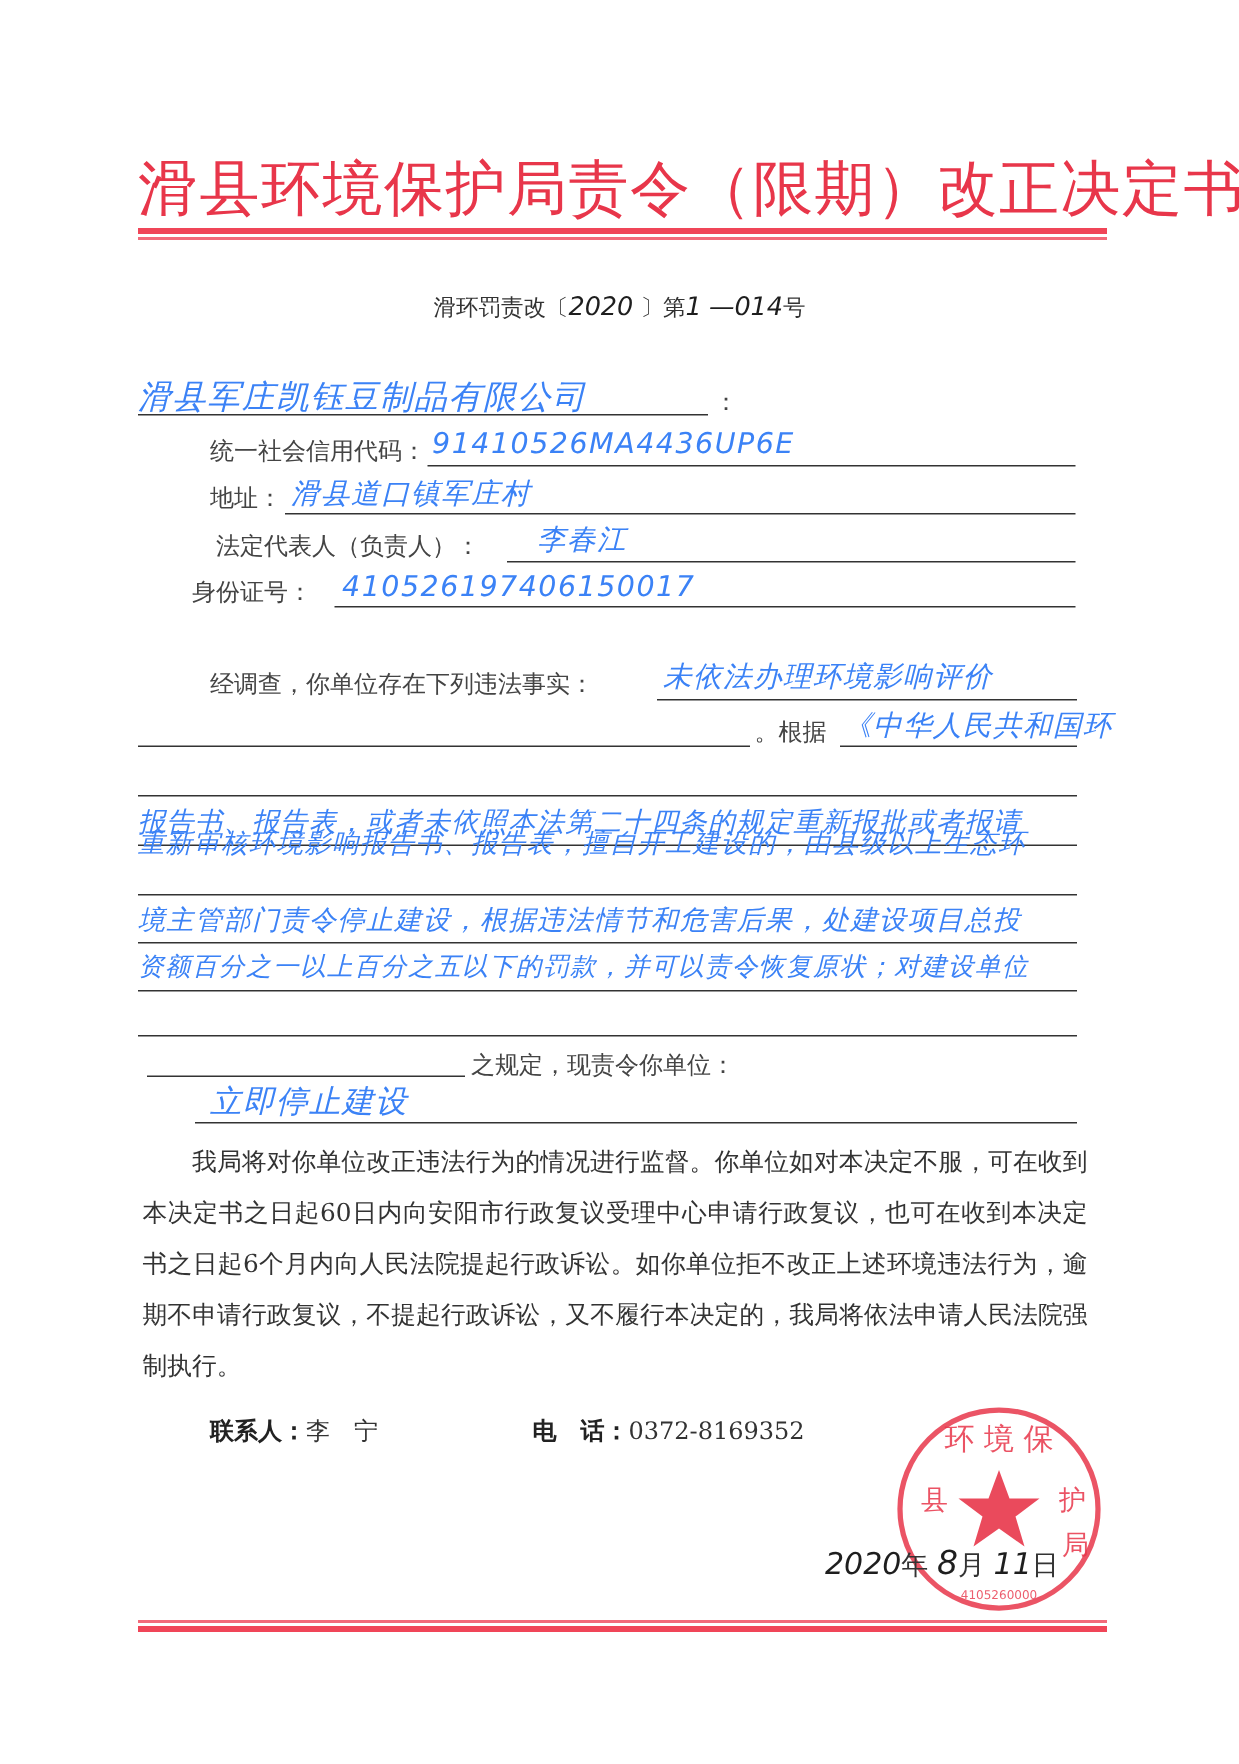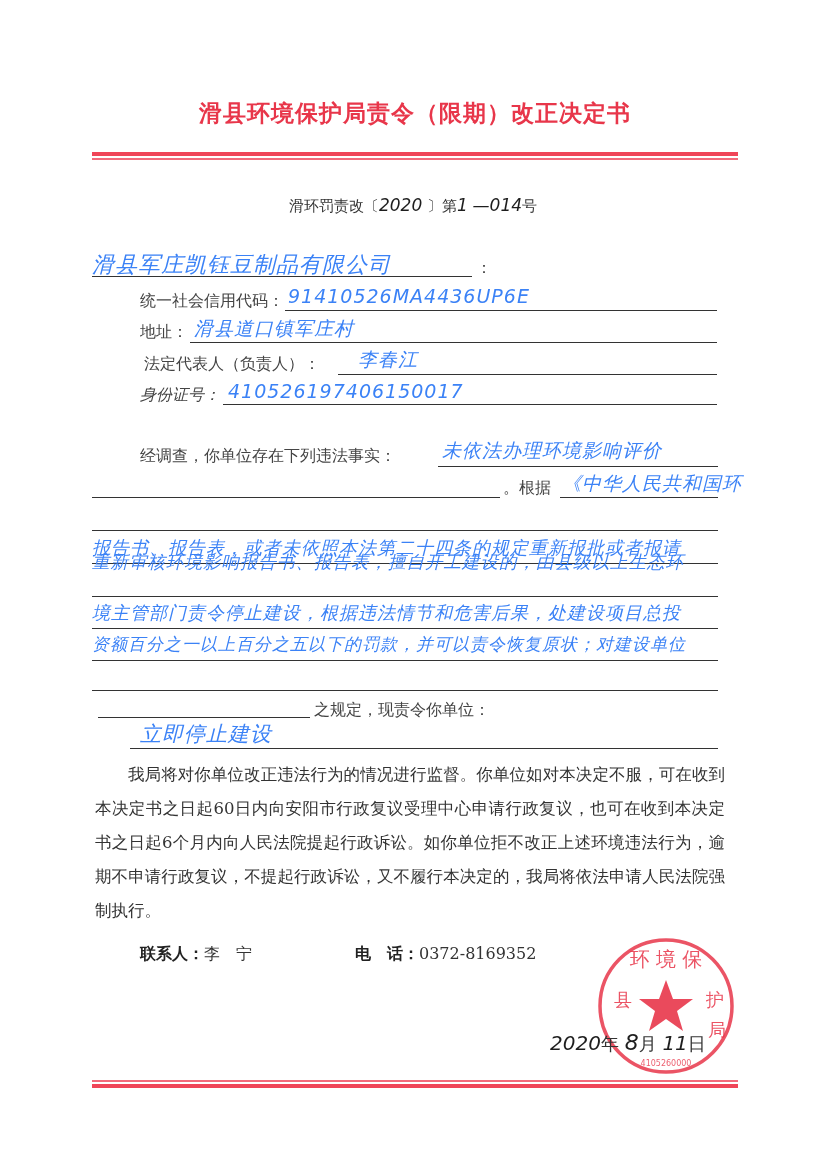--- a/index.html
+++ b/index.html
@@ -1,21 +1,21 @@
 <!DOCTYPE html>
 <html><head>
 <meta charset="utf-8">
 <style>
   html, body { margin: 0; padding: 0; background: #ffffff; }
   body { width: 826px; height: 1176px; position: relative; overflow: hidden;
          font-family: "DejaVu Serif", "Liberation Serif", serif; color: #333; }
   .page { position: absolute; left: 0; top: 0; width: 826px; height: 1176px; }
 
   .title { position: absolute; left: 92px; top: 98px; width: 646px; text-align: center;
-           font-family: "DejaVu Serif", serif; font-weight: bold; font-size: 23px;
+           font-family: "DejaVu Serif", serif; font-weight: normal; font-size: 40px;
            color: #e8364a; letter-spacing: 1px; white-space: nowrap; }
   .redline { position: absolute; left: 92px; width: 646px; }
   .redline .thick { height: 4px; background: #f04558; }
   .redline .gap { height: 2px; background: #fff; }
   .redline .thin { height: 1.5px; background: #f26a7a; }
 
   .docno { position: absolute; top: 195px; left: 0; width: 826px; text-align: center;
            font-size: 15px; color: #333; }
   .hw { font-family: "DejaVu Sans", sans-serif; font-style: italic; color: #1e1e1e; }
   .docno .hw { font-size: 17px; }
@@ -57,21 +57,21 @@
   <div class="hwtext" style="left:288px; top:285px;">91410526MA4436UP6E</div>
 
   <div class="label" style="left:140px; top:322px;">地址：</div>
   <div class="uline" style="left:190px; top:342px; width:527px;"></div>
   <div class="hwtext" style="left:194px; top:316px;">滑县道口镇军庄村</div>
 
   <div class="label" style="left:144px; top:354px;">法定代表人（负责人）：</div>
   <div class="uline" style="left:338px; top:374px; width:379px;"></div>
   <div class="hwtext" style="left:358px; top:347px;">李春江</div>
 
-  <div class="label" style="left:140px; top:385px;font-style:italic;">身份证号：</div>
+  <div class="label" style="left:128px; top:385px;">身份证号：</div>
   <div class="uline" style="left:223px; top:404px; width:494px;"></div>
   <div class="hwtext" style="left:228px; top:380px;">410526197406150017</div>
 
   <div class="label" style="left:140px; top:446px;">经调查，你单位存在下列违法事实：</div>
   <div class="uline" style="left:438px; top:466px; width:280px;"></div>
   <div class="hwtext" style="left:442px; top:438px;">未依法办理环境影响评价</div>
 
   <div class="uline" style="left:92px; top:497px; width:408px;"></div>
   <div class="label" style="left:503px; top:478px;">。根据</div>
   <div class="uline" style="left:560px; top:497px; width:158px;"></div>

